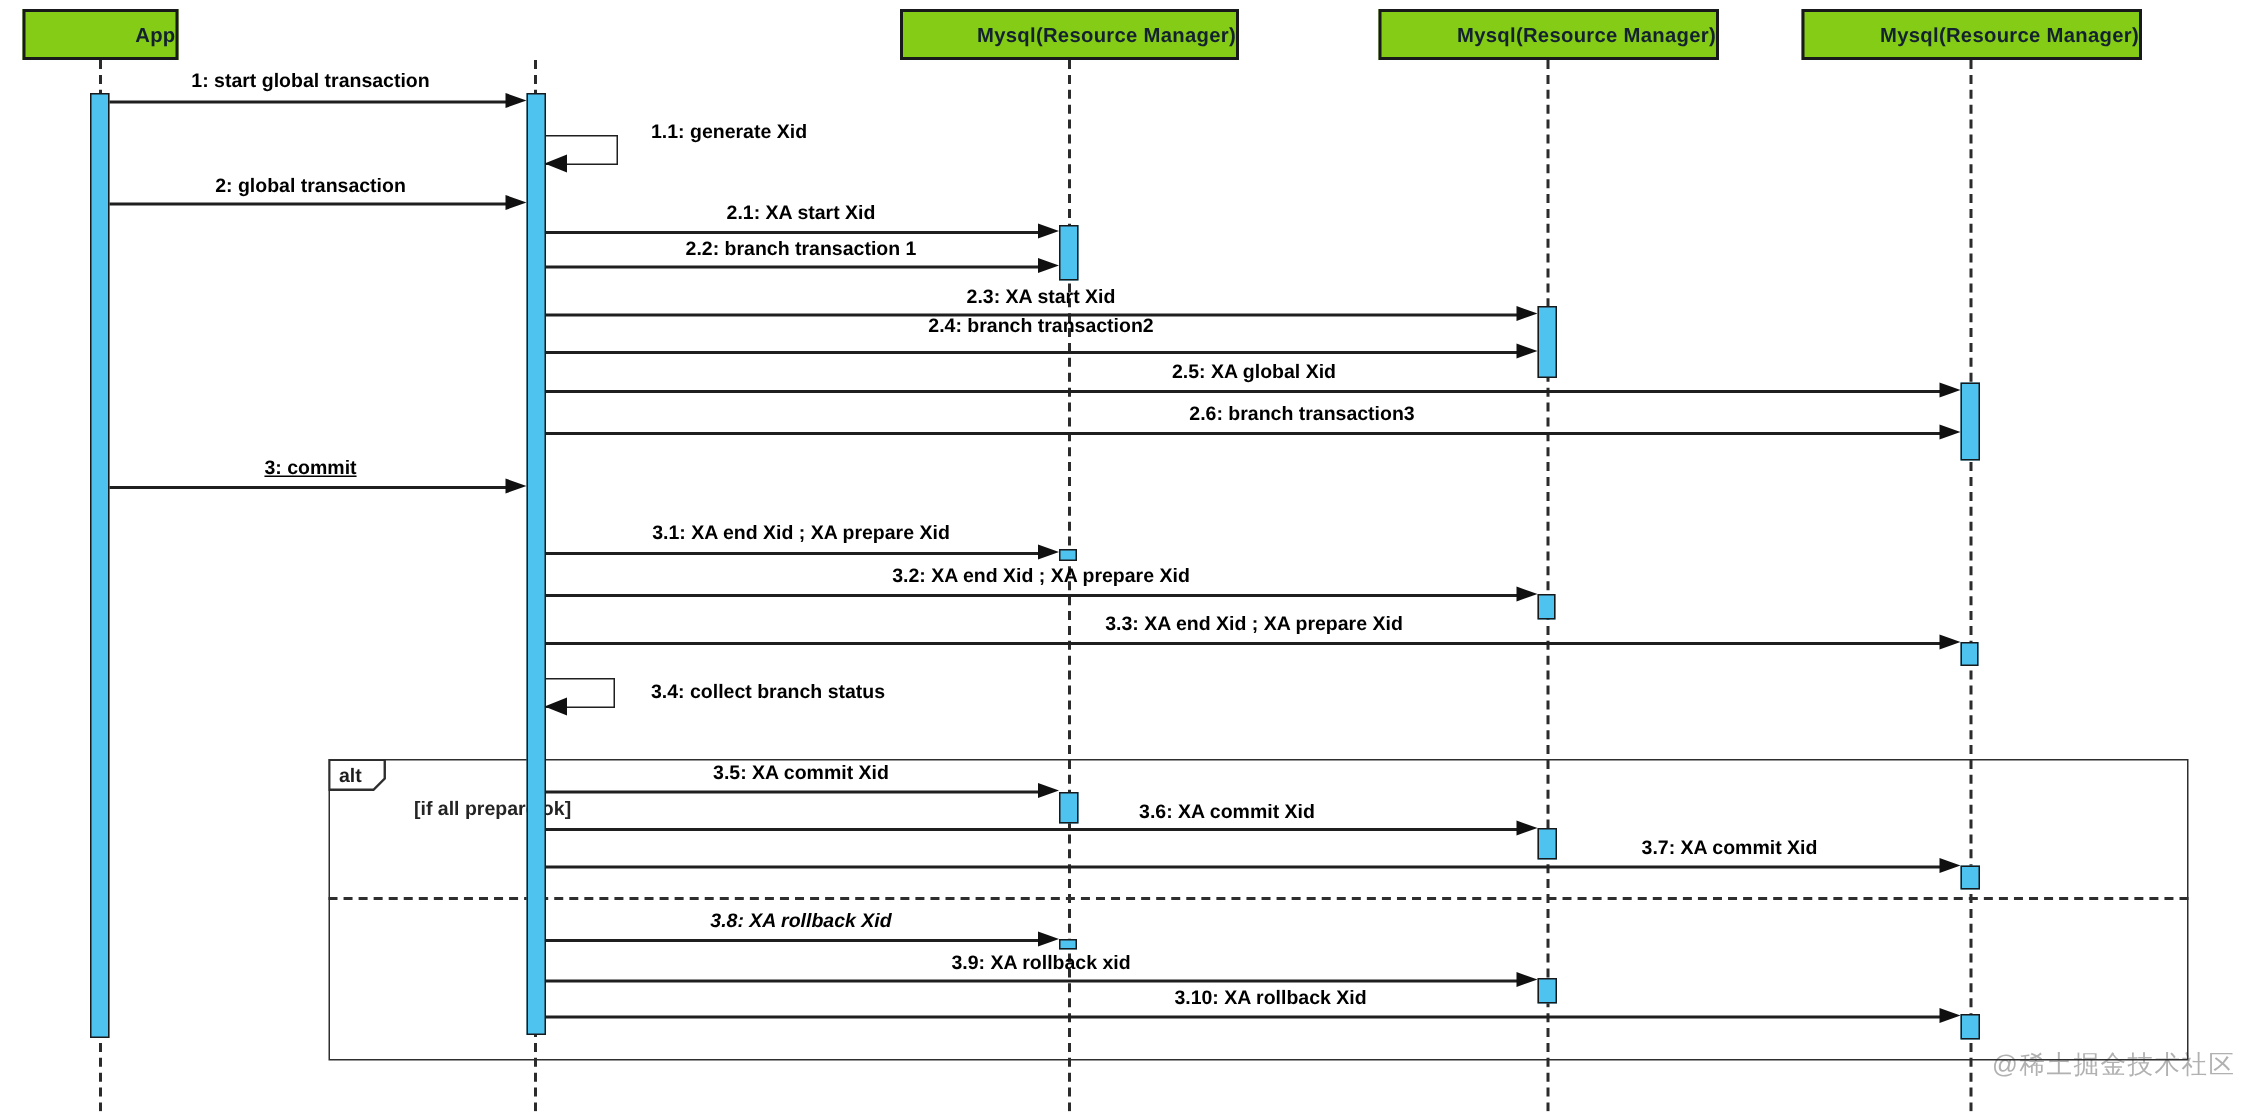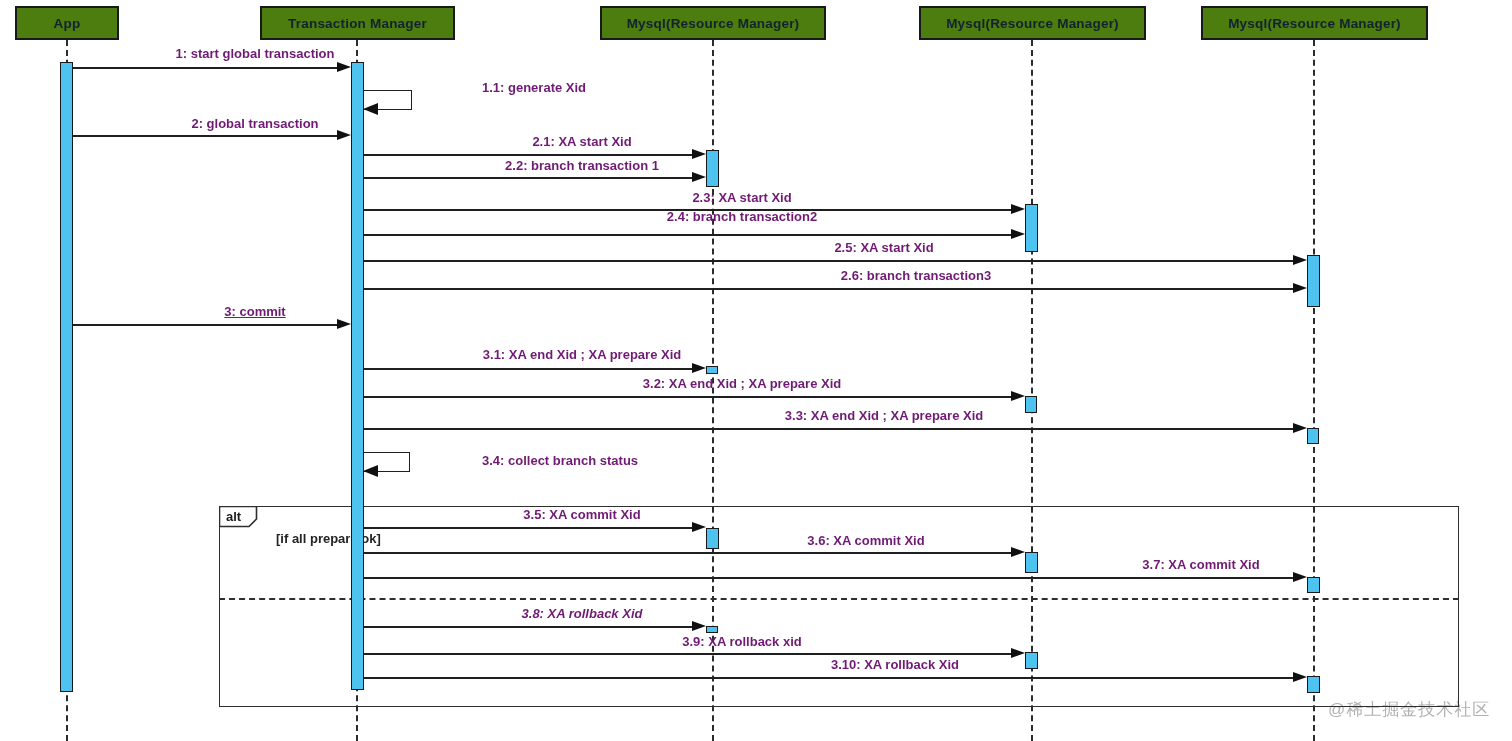--- a/index.html
+++ b/index.html
@@ -1,31 +1,31 @@
 <!DOCTYPE html>
 <html><head>
 <meta charset="utf-8">
 <style>
   html,body{margin:0;padding:0;background:#ffffff;}
   #stage{
     position:relative;width:1512px;height:741px;background:#ffffff;overflow:hidden;
     font-family:"Liberation Sans","DejaVu Sans",sans-serif;
   }
-  .pbox{position:absolute;box-sizing:border-box;background:#4d7c0f;border:2px solid #17191b;
-        display:flex;align-items:center;justify-content:center;}
+  .pbox{position:absolute;box-sizing:border-box;background:#84cc16;border:2px solid #17191b;
+        display:flex;align-items:center;justify-content:flex-end;}
   .plabel{font-size:13.5px;font-weight:bold;color:#13222e;letter-spacing:.2px;white-space:nowrap;}
   .lifeline{position:absolute;width:0;border-left:2px dashed #2b2b2b;}
   .act{position:absolute;box-sizing:border-box;background:#4EC3F0;border:1.6px solid #17191b;}
   .mline{position:absolute;height:1.6px;background:#1f1f1f;}
   .arr-r{position:absolute;width:0;height:0;border-top:5.5px solid transparent;
          border-bottom:5.5px solid transparent;border-left:14px solid #101010;}
   .arr-l{position:absolute;width:0;height:0;border-top:6px solid transparent;
          border-bottom:6px solid transparent;border-right:15px solid #101010;}
-  .mlabel{position:absolute;font-size:13px;font-weight:600;color:#701a75;white-space:nowrap;
-          transform:translateX(-50%);margin-left:48px;}
+  .mlabel{position:absolute;font-size:13px;font-weight:600;color:#000000;white-space:nowrap;
+          transform:translateX(-50%);}
   .mlabel.left{transform:none;}
   .selfloop{position:absolute;box-sizing:border-box;border:1.6px solid #1f1f1f;border-left:none;}
   .frag{position:absolute;box-sizing:border-box;border:1.5px solid #2e2e2e;background:transparent;}
   .frag-divider{position:absolute;height:0;border-top:2px dashed #2e2e2e;}
   .alt-tab{position:absolute;}
   .guard{position:absolute;font-size:13px;font-weight:600;color:#242424;white-space:nowrap;}
   .watermark{position:absolute;font-size:17px;color:rgba(158,158,158,.8);letter-spacing:1px;white-space:nowrap;}
 </style>
 </head>
 <body>
@@ -39,23 +39,20 @@
     <div class="lifeline" style="left: 1313px; top: 40px; height: 701px;"></div>
     <div class="frag" style="left: 219px; top: 506px; width: 1240px; height: 201px;"></div>
     <div class="frag-divider" style="left: 219px; top: 598px; width: 1240px;"></div>
     <div class="alt-tab" style="left: 219px; top: 506px; width: 44px; height: 25px;"><svg width="44" height="25">
         <path d="M0.5 0.5 H37.5 V13 L30 20.5 H0.5 Z" fill="#ffffff" stroke="#2e2e2e" stroke-width="1.6"></path>
         <text x="7" y="15" font-size="13" font-weight="bold" fill="#1d1d1d" font-family="Liberation Sans, sans-serif">alt</text>
       </svg></div>
     <div class="guard" style="left: 276px; top: 531px;">[if all prepare ok]</div>
     <div class="pbox" style="left: 15px; top: 6px; width: 104px; height: 34px;">
       <span class="plabel">App</span>
-    </div>
-    <div class="pbox" style="left: 260px; top: 6px; width: 195px; height: 34px;">
-      <span class="plabel">Transaction Manager</span>
     </div>
     <div class="pbox" style="left: 600px; top: 6px; width: 226px; height: 34px;">
       <span class="plabel">Mysql(Resource Manager)</span>
     </div>
     <div class="pbox" style="left: 919px; top: 6px; width: 227px; height: 34px;">
       <span class="plabel">Mysql(Resource Manager)</span>
     </div>
     <div class="pbox" style="left: 1201px; top: 6px; width: 227px; height: 34px;">
       <span class="plabel">Mysql(Resource Manager)</span>
     </div>
@@ -89,21 +86,21 @@
     <div class="arr-r" style="left: 692px; top: 171.5px;"></div>
     <div class="mlabel" style="left: 534px; top: 158px; text-align: right;">2.2: branch transaction 1</div>
     <div class="mline" style="left: 364px; top: 209px; width: 649px;"></div>
     <div class="arr-r" style="left: 1011px; top: 203.5px;"></div>
     <div class="mlabel" style="left: 694px; top: 190px;">2.3: XA start Xid</div>
     <div class="mline" style="left: 364px; top: 234px; width: 649px;"></div>
     <div class="arr-r" style="left: 1011px; top: 228.5px;"></div>
     <div class="mlabel" style="left: 694px; top: 209px;">2.4: branch transaction2</div>
     <div class="mline" style="left: 364px; top: 260px; width: 931px;"></div>
     <div class="arr-r" style="left: 1293px; top: 254.5px;"></div>
-    <div class="mlabel" style="left: 836px; top: 240px;">2.5: XA start Xid</div>
+    <div class="mlabel" style="left: 836px; top: 240px;">2.5: XA global Xid</div>
     <div class="mline" style="left: 364px; top: 288px; width: 931px;"></div>
     <div class="arr-r" style="left: 1293px; top: 282.5px;"></div>
     <div class="mlabel" style="left: 868px; top: 268px;">2.6: branch transaction3</div>
     <div class="mline" style="left: 73px; top: 324px; width: 266px;"></div>
     <div class="arr-r" style="left: 337px; top: 318.5px;"></div>
     <div class="mlabel" style="left: 207px; top: 304px; text-decoration: underline;">3: commit</div>
     <div class="mline" style="left: 364px; top: 368px; width: 330px;"></div>
     <div class="arr-r" style="left: 692px; top: 362.5px;"></div>
     <div class="mlabel" style="left: 534px; top: 347px;">3.1: XA end Xid ; XA prepare Xid</div>
     <div class="mline" style="left: 364px; top: 396px; width: 649px;"></div>

